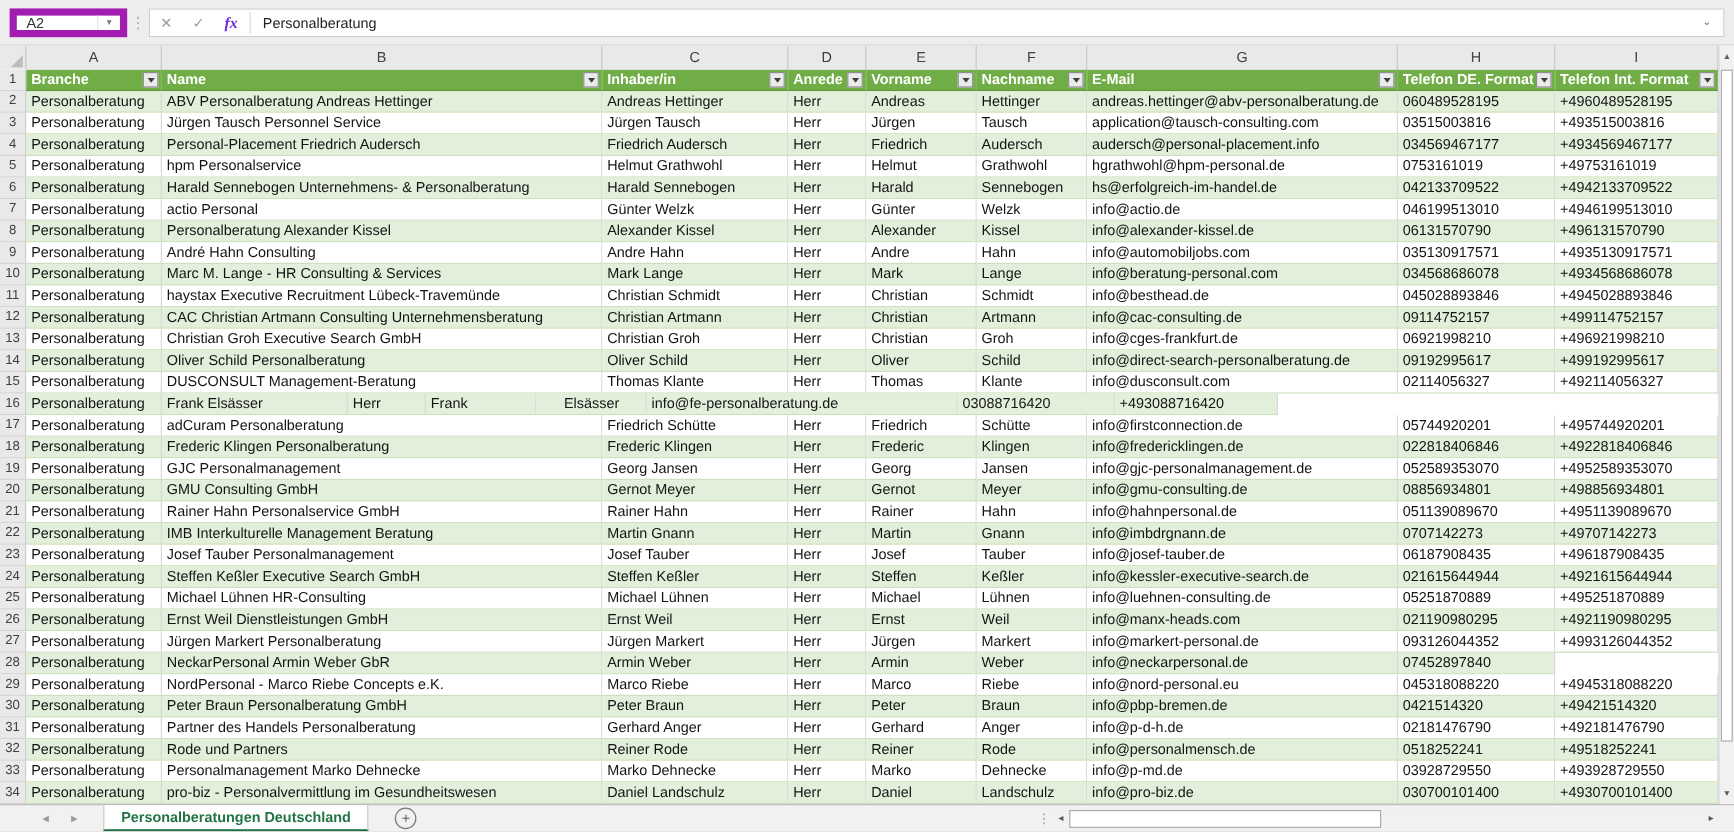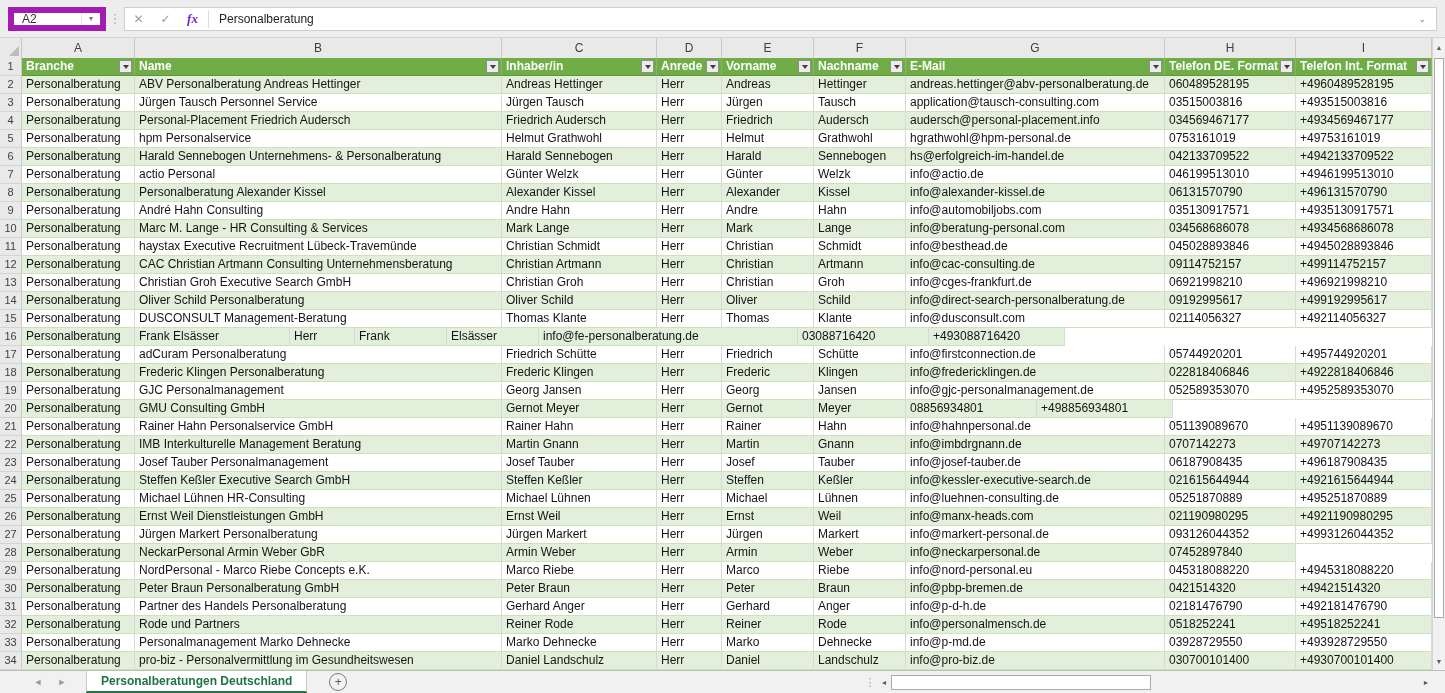--- a/index.html
+++ b/index.html
@@ -354,21 +354,21 @@
           <div class="cell" style="width: 92px;">Klante</div>
           <div class="cell" style="width: 259px;">info@dusconsult.com</div>
           <div class="cell" style="width: 131px;">02114056327</div>
           <div class="cell" style="width: 136px;">+492114056327</div>
         </div>
         <div class="grid-row data-row band">
           <div class="cell" style="width: 113px;">Personalberatung</div>
           <div class="cell" style="width: 155px;">Frank Elsässer</div>
           <div class="cell" style="width: 65px;">Herr</div>
           <div class="cell" style="width: 92px;">Frank</div>
-          <div class="cell" style="width: 92px;">Elsässer</div>
+          <div class="cell" style="width: 92px; text-align: center;">Elsässer</div>
           <div class="cell" style="width: 259px;">info@fe-personalberatung.de</div>
           <div class="cell" style="width: 131px;">03088716420</div>
           <div class="cell" style="width: 136px;">+493088716420</div>
         </div>
         <div class="grid-row data-row">
           <div class="cell" style="width: 113px;">Personalberatung</div>
           <div class="cell" style="width: 367px;">adCuram Personalberatung</div>
           <div class="cell" style="width: 155px;">Friedrich Schütte</div>
           <div class="cell" style="width: 65px;">Herr</div>
           <div class="cell" style="width: 92px;">Friedrich</div>
@@ -399,20 +399,21 @@
           <div class="cell" style="width: 131px;">052589353070</div>
           <div class="cell" style="width: 136px;">+4952589353070</div>
         </div>
         <div class="grid-row data-row band">
           <div class="cell" style="width: 113px;">Personalberatung</div>
           <div class="cell" style="width: 367px;">GMU Consulting GmbH</div>
           <div class="cell" style="width: 155px;">Gernot Meyer</div>
           <div class="cell" style="width: 65px;">Herr</div>
           <div class="cell" style="width: 92px;">Gernot</div>
           <div class="cell" style="width: 92px;">Meyer</div>
+          <div class="cell" style="width: 259px;">info@gmu-consulting.de</div>
           <div class="cell" style="width: 131px;">08856934801</div>
           <div class="cell" style="width: 136px;">+498856934801</div>
         </div>
         <div class="grid-row data-row">
           <div class="cell" style="width: 113px;">Personalberatung</div>
           <div class="cell" style="width: 367px;">Rainer Hahn Personalservice GmbH</div>
           <div class="cell" style="width: 155px;">Rainer Hahn</div>
           <div class="cell" style="width: 65px;">Herr</div>
           <div class="cell" style="width: 92px;">Rainer</div>
           <div class="cell" style="width: 92px;">Hahn</div>

